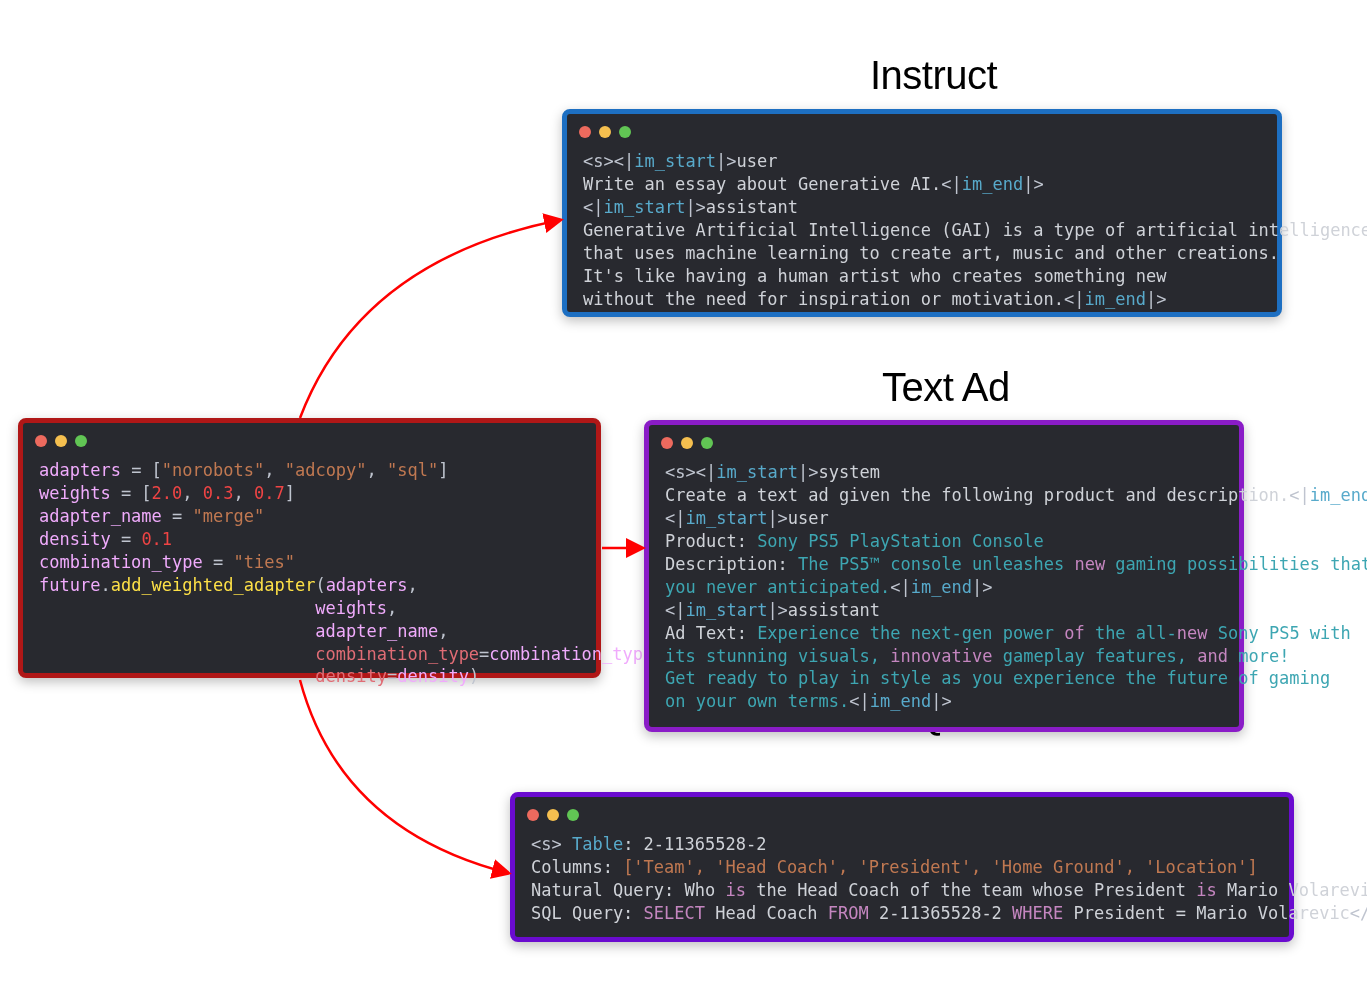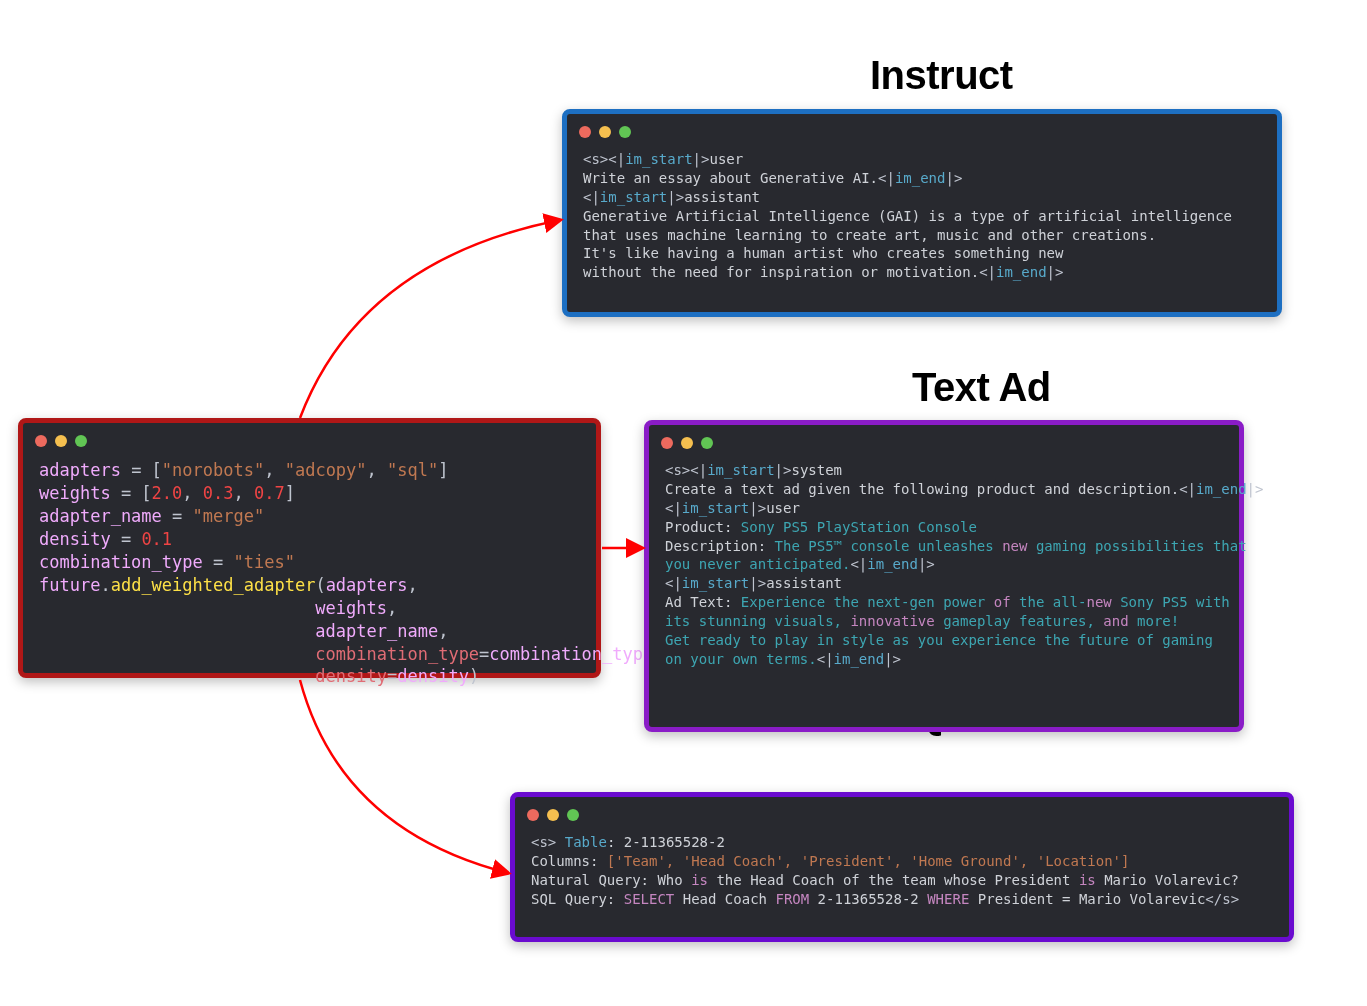--- a/index.html
+++ b/index.html
@@ -6,21 +6,21 @@
   body {
     font-family: -apple-system, "Helvetica Neue", Arial, sans-serif;
     background: #ffffff;
     width: 1367px;
     height: 1006px;
     position: relative;
     overflow: hidden;
   }
   .heading {
     position: absolute;
-    font-weight: 700;
+    font-weight: 400;
     font-size: 40px;
     color: #000;
     letter-spacing: -0.5px;
   }
   .terminal {
     position: absolute;
     background: #28292f;
     border-radius: 8px;
     border: 5px solid;
     box-shadow: 0 4px 12px rgba(0,0,0,0.25);
@@ -47,21 +47,21 @@
     color: #cfd2d8;
     white-space: pre;
     line-height: 1.35;
   }
   .code-main .term-body {
     font-family: "SF Mono", ui-monospace, Menlo, Consolas, monospace;
     font-size: 17px;
   }
   .console .term-body {
     font-family: "SF Mono", ui-monospace, Menlo, Consolas, monospace;
-    font-size: 14px;
+    font-size: 17px;
   }
   
   .c-str { color: #c07851; }   
   .c-num { color: #ef4444; }   
   .c-func { color: #fde047; }  
   .c-id { color: #e06c75; }    
   .c-prop { color: #f0abfc; }  
   .c-kw { color: #c586c0; }    
   .c-tag { color: #58aacb; }   
   .c-op { color: #bfc4cf; }
@@ -71,21 +71,21 @@
     position: absolute;
     left: 0; top: 0;
     width: 1367px; height: 1006px;
     pointer-events: none;
   }
 </style>
 </head>
 <body>
 
 <div class="heading" style="left:870px; top:53px;">Instruct</div>
-<div class="heading" style="left:912px; top:365px;">Text Ad</div>
+<div class="heading" style="left:882px; top:365px;">Text Ad</div>
 <div class="heading" style="left:888px; top:692px;">SQL</div>
 
 <div class="terminal red code-main" style="left:18px; top:418px; width:583px; height:260px;">
   <div class="term-header">
     <span class="dot r"></span>
     <span class="dot y"></span>
     <span class="dot g"></span>
   </div>
   <div class="term-body"><span class="c-prop">adapters</span><span class="c-op"> = [</span><span class="c-str">"norobots"</span><span class="c-op">, </span><span class="c-str">"adcopy"</span><span class="c-op">, </span><span class="c-str">"sql"</span><span class="c-op">]</span>
 <span class="c-prop">weights</span><span class="c-op"> = [</span><span class="c-num">2.0</span><span class="c-op">, </span><span class="c-num">0.3</span><span class="c-op">, </span><span class="c-num">0.7</span><span class="c-op">]</span>

